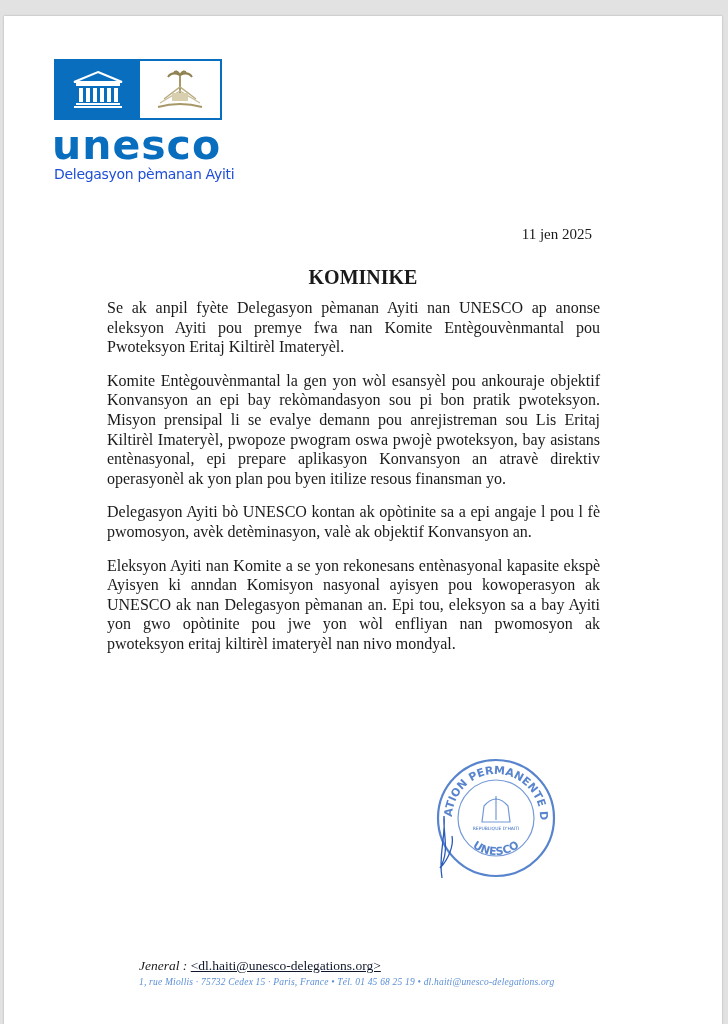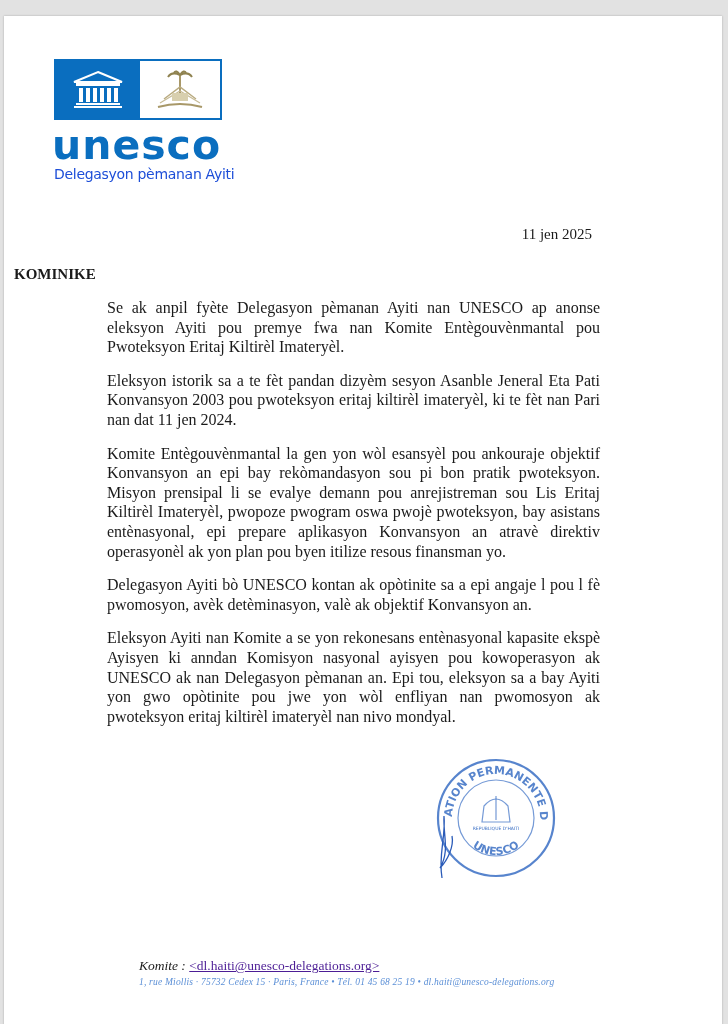--- a/index.html
+++ b/index.html
@@ -56,23 +56,23 @@
       letter-spacing: -0.3px;
     }
     .date {
       position: absolute;
       right: 130px; top: 210px;
       font-size: 15px;
     }
     .heading {
       position: absolute;
       left: 0; right: 0; top: 250px;
+      text-align: center;
       font-weight: bold;
-      font-size: 15px;
-      margin-left: 10px;
+      font-size: 20px;
     }
     .body-text {
       position: absolute;
       left: 103px; top: 282px;
       width: 493px;
     }
     .body-text p {
       margin: 0 0 14px 0;
       font-size: 16px;
       line-height: 19.6px;
@@ -82,21 +82,21 @@
       position: absolute;
       left: 430px; top: 740px;
       width: 125px; height: 125px;
     }
     .contact {
       position: absolute;
       left: 135px; top: 942px;
       font-size: 13.5px;
     }
     .contact .label { font-style: italic; }
-    .contact a { color: #4c1d95; text-decoration: underline; }
+    .contact a { color: #0f172a; text-decoration: underline; }
     .footer-line {
       position: absolute;
       left: 135px; top: 961px;
       font-family: Liberation Serif, serif;
       font-style: italic;
       font-size: 9.5px;
       color: #5b8fd6;
       letter-spacing: 0.2px;
       white-space: nowrap;
     }
@@ -134,21 +134,20 @@
   </div>
 
   <div class="wordmark">unesco</div>
   <div class="subtitle">Delegasyon pèmanan Ayiti</div>
 
   <div class="date">11 jen 2025</div>
   <div class="heading">KOMINIKE</div>
 
   <div class="body-text">
     <p>Se ak anpil fyète Delegasyon pèmanan Ayiti nan UNESCO ap anonse eleksyon Ayiti pou premye fwa nan Komite Entègouvènmantal pou Pwoteksyon Eritaj Kiltirèl Imateryèl.</p>
-    <p>Eleksyon istorik sa a te fèt pandan dizyèm sesyon Asanble Jeneral Eta Pati Konvansyon 2003 pou pwoteksyon eritaj kiltirèl imateryèl, ki te fèt nan Pari nan dat 11 jen 2024.</p>
     <p>Komite Entègouvènmantal la gen yon wòl esansyèl pou ankouraje objektif Konvansyon an epi bay rekòmandasyon sou pi bon pratik pwoteksyon. Misyon prensipal li se evalye demann pou anrejistreman sou Lis Eritaj Kiltirèl Imateryèl, pwopoze pwogram oswa pwojè pwoteksyon, bay asistans entènasyonal, epi prepare aplikasyon Konvansyon an atravè direktiv operasyonèl ak yon plan pou byen itilize resous finansman yo.</p>
     <p>Delegasyon Ayiti bò UNESCO kontan ak opòtinite sa a epi angaje l pou l fè pwomosyon, avèk detèminasyon, valè ak objektif Konvansyon an.</p>
     <p>Eleksyon Ayiti nan Komite a se yon rekonesans entènasyonal kapasite ekspè Ayisyen ki anndan Komisyon nasyonal ayisyen pou kowoperasyon ak UNESCO ak nan Delegasyon pèmanan an. Epi tou, eleksyon sa a bay Ayiti yon gwo opòtinite pou jwe yon wòl enfliyan nan pwomosyon ak pwoteksyon eritaj kiltirèl imateryèl nan nivo mondyal.</p>
   </div>
 
   <svg class="stamp" viewBox="0 0 125 125">
     <defs>
       <path id="stampTop" d="M 18 62 A 44 44 0 0 1 106 62"></path>
       <path id="stampBot" d="M 28 78 A 38 38 0 0 0 96 78"></path>
     </defs>
@@ -160,18 +159,18 @@
     <text font-family="DejaVu Sans, sans-serif" font-size="11" font-weight="bold" fill="#3a6fc4" opacity="0.85">
       <textPath href="#stampBot" startOffset="50%" text-anchor="middle">UNESCO</textPath>
     </text>
     <path d="M50 50 Q62 36 74 50 L76 66 L48 66 Z" fill="none" stroke="#3a6fc4" stroke-width="1.2" opacity="0.7"></path>
     <line x1="62" y1="40" x2="62" y2="64" stroke="#3a6fc4" stroke-width="1.2" opacity="0.7"></line>
     <text x="62" y="74" text-anchor="middle" font-family="DejaVu Sans, sans-serif" font-size="4.5" fill="#3a6fc4">REPUBLIQUE D'HAITI</text>
     <path d="M8 122 C 4 100, 12 80, 10 60 C 9 80, 16 95, 6 112 C 14 104, 20 90, 18 80" fill="none" stroke="#2a5bb8" stroke-width="1.3"></path>
   </svg>
 
   <div class="contact">
-    <span class="label">Komite :</span>
+    <span class="label">Jeneral :</span>
     <a>&lt;dl.haiti@unesco-delegations.org&gt;</a>
   </div>
   <div class="footer-line">1, rue Miollis · 75732 Cedex 15 · Paris, France • Tél. 01 45 68 25 19 • dl.haiti@unesco-delegations.org</div>
 
 </div>
 
 </body></html>

